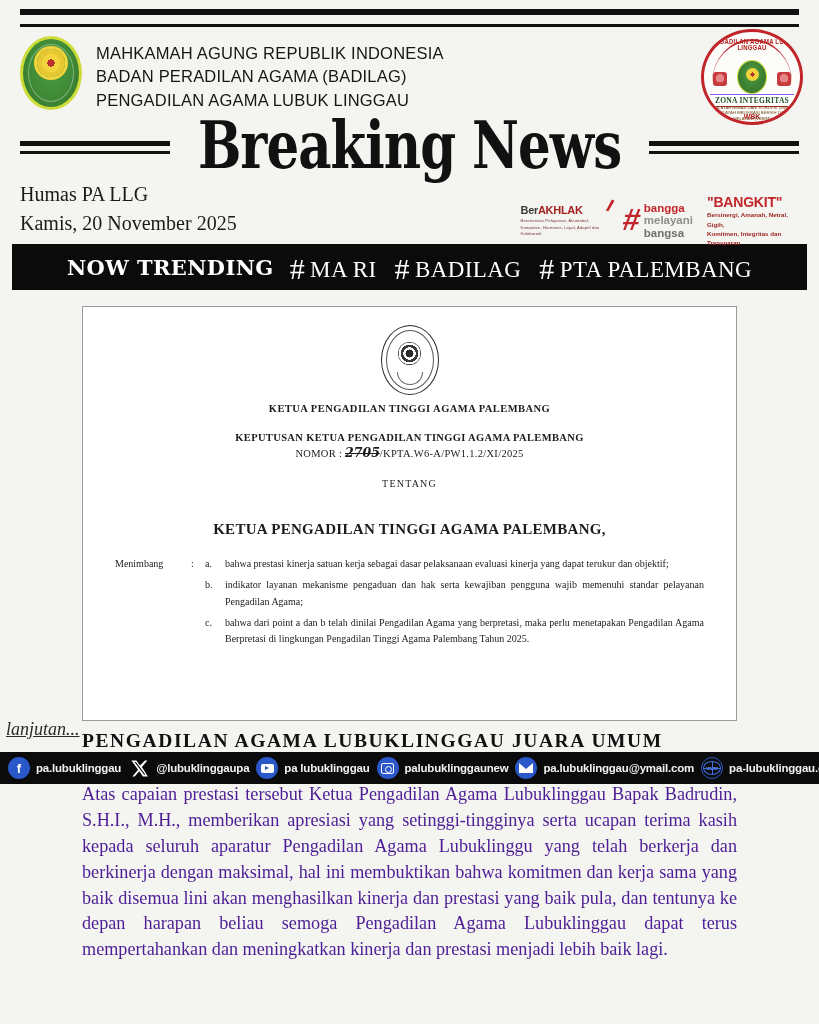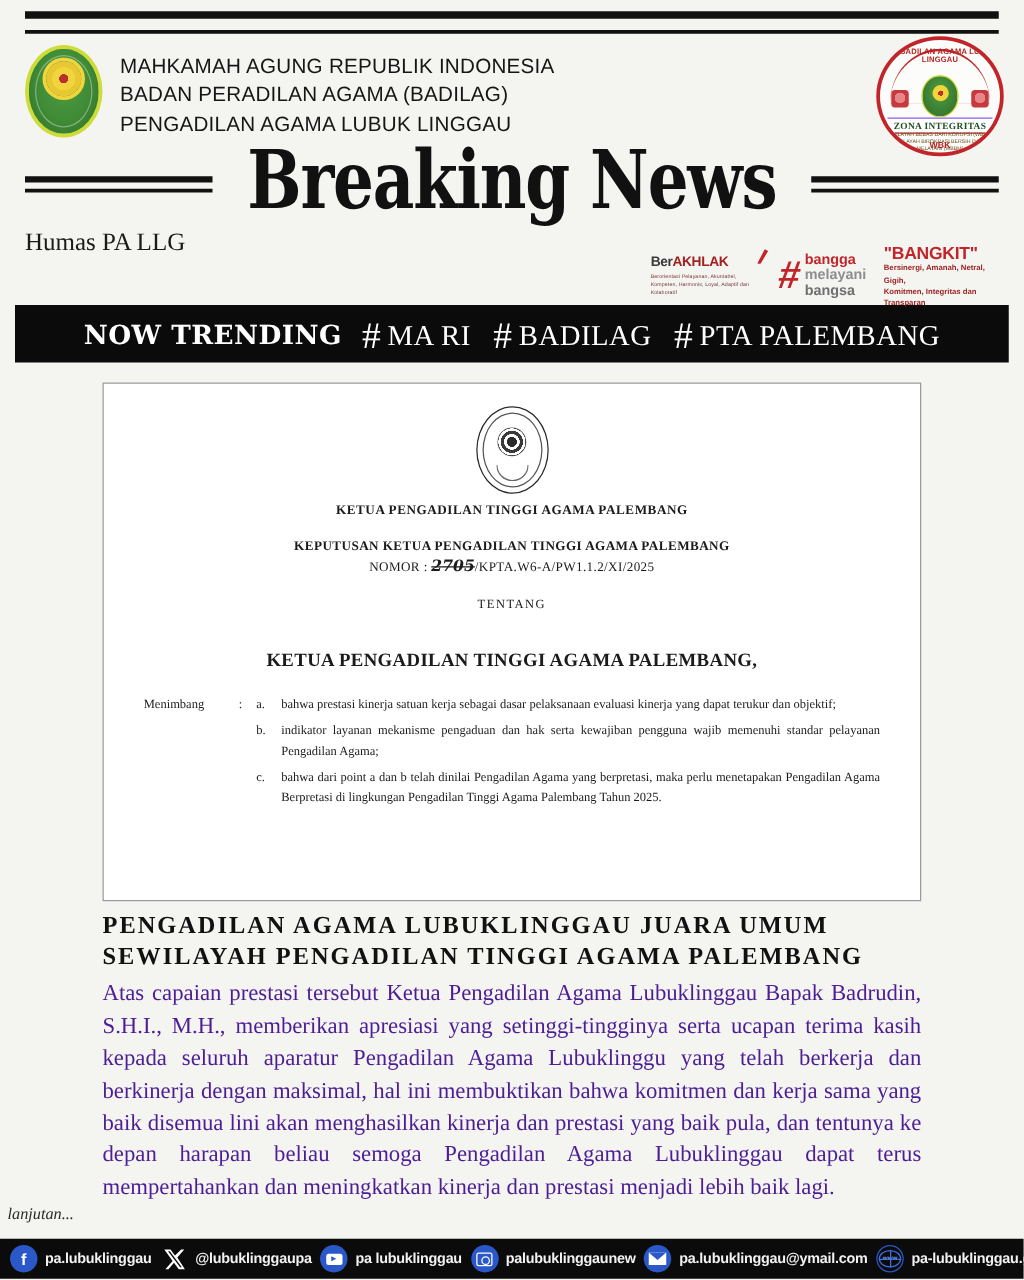--- a/index.html
+++ b/index.html
@@ -8,21 +8,21 @@
     width: 819px;
     height: 1024px;
     background: #f4f4f1;
     font-family: "Liberation Serif", serif;
     overflow: hidden;
   }
 
   #page {
     position: relative;
     width: 819px;
-    height: 1023px;
+    height: 784px;
     background: #f4f4f1;
   }
 
   
   .top-rules { padding: 9px 20px 0 20px; }
   .rule-thick { height: 6px; background: #111; }
   .rule-thin  { height: 3px; background: #111; margin-top: 9px; }
 
   
   .masthead {
@@ -362,22 +362,23 @@
     line-height: 1.42;
     text-align: justify;
     color: #4c1d95;
     margin-top: 3px;
   }
   .lanjutan {
     position: absolute;
     left: 6px; bottom: 44px;
     font-family: "Liberation Serif", serif;
     font-style: italic;
-    font-size: 13px;
+    font-size: 18px;
     color: #2a2a2a;
+    text-decoration: underline;
   }
 
   
   .footer {
     position: absolute;
     left: 0; right: 0; bottom: 0;
     height: 32px;
     background: #0b0b0b;
     display: flex;
     align-items: center;
@@ -505,20 +506,21 @@
       <div class="bn-rules">
         <div class="r1"></div>
           <div class="r2"></div>
       </div>
     </div>
   </div>
 
   <div class="byline-row">
     <div class="byline">
       <div>Humas PA LLG</div>
+      <div>Kamis, 20 November 2025</div>
     </div>
 
     <div class="logo-strip">
 
       <div class="berakhlak">
         <div class="ba-top">
           <span>Ber</span><b>AKHLAK</b>
           <span class="tick"></span>
         </div>
         <div class="ba-sub">Berorientasi Pelayanan, Akuntabel, Kompeten, Harmonis, Loyal, Adaptif dan Kolaboratif</div>

